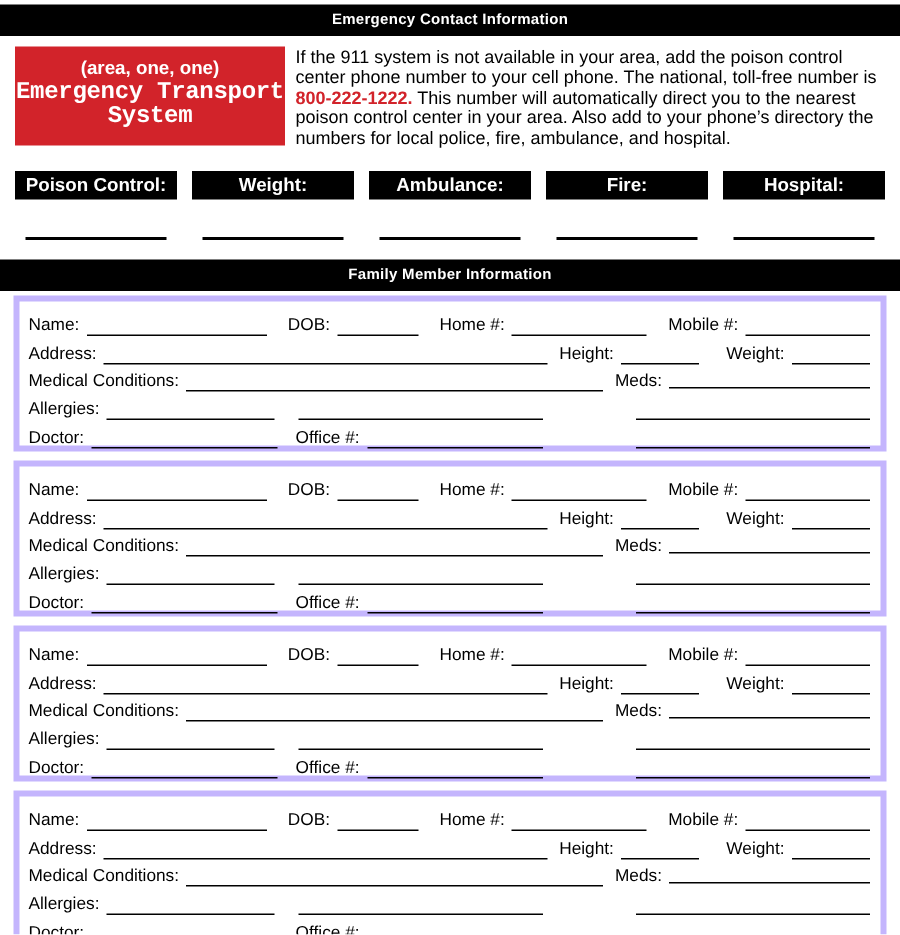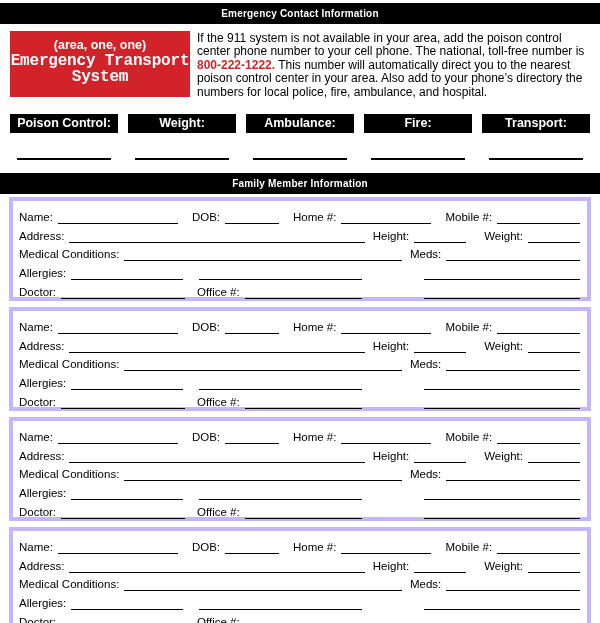--- a/index.html
+++ b/index.html
@@ -114,21 +114,21 @@
   .leftcol {
     flex: 1;
     display: flex;
     align-items: flex-end;
     margin-right: 8px;
   }
   .rcol {
     width: 170px;
     min-width: 170px;
     display: flex;
-    align-items: flex-end;
+    align-items: flex-start;
   }
   .stop-short { margin-right: 40px; }
 </style>
 </head>
 <body>
 
 <div class="page">
 
   <div class="section-bar">
     <span>Emergency Contact Information</span>
@@ -140,21 +140,21 @@
       <div class="red-caption">Emergency Transport System</div>
     </div>
     <p class="intro-text"><span>If the 911 system is not available in your area, add the poison control center phone number to your cell phone. The national, toll-free number is </span><span class="phone">800-222-1222.</span><span> This number will automatically direct you to the nearest poison control center in your area. Also add to your phone’s directory the numbers for local police, fire, ambulance, and hospital.</span></p>
   </div>
 
   <div class="contact-row">
     <div class="contact-label">Poison Control:</div>
     <div class="contact-label">Weight:</div>
     <div class="contact-label">Ambulance:</div>
     <div class="contact-label">Fire:</div>
-    <div class="contact-label">Transport:</div>
+    <div class="contact-label">Hospital:</div>
   </div>
 
   <div class="contact-lines">
     <div class="contact-line"></div>
     <div class="contact-line"></div>
     <div class="contact-line"></div>
     <div class="contact-line"></div>
     <div class="contact-line"></div>
   </div>
 

